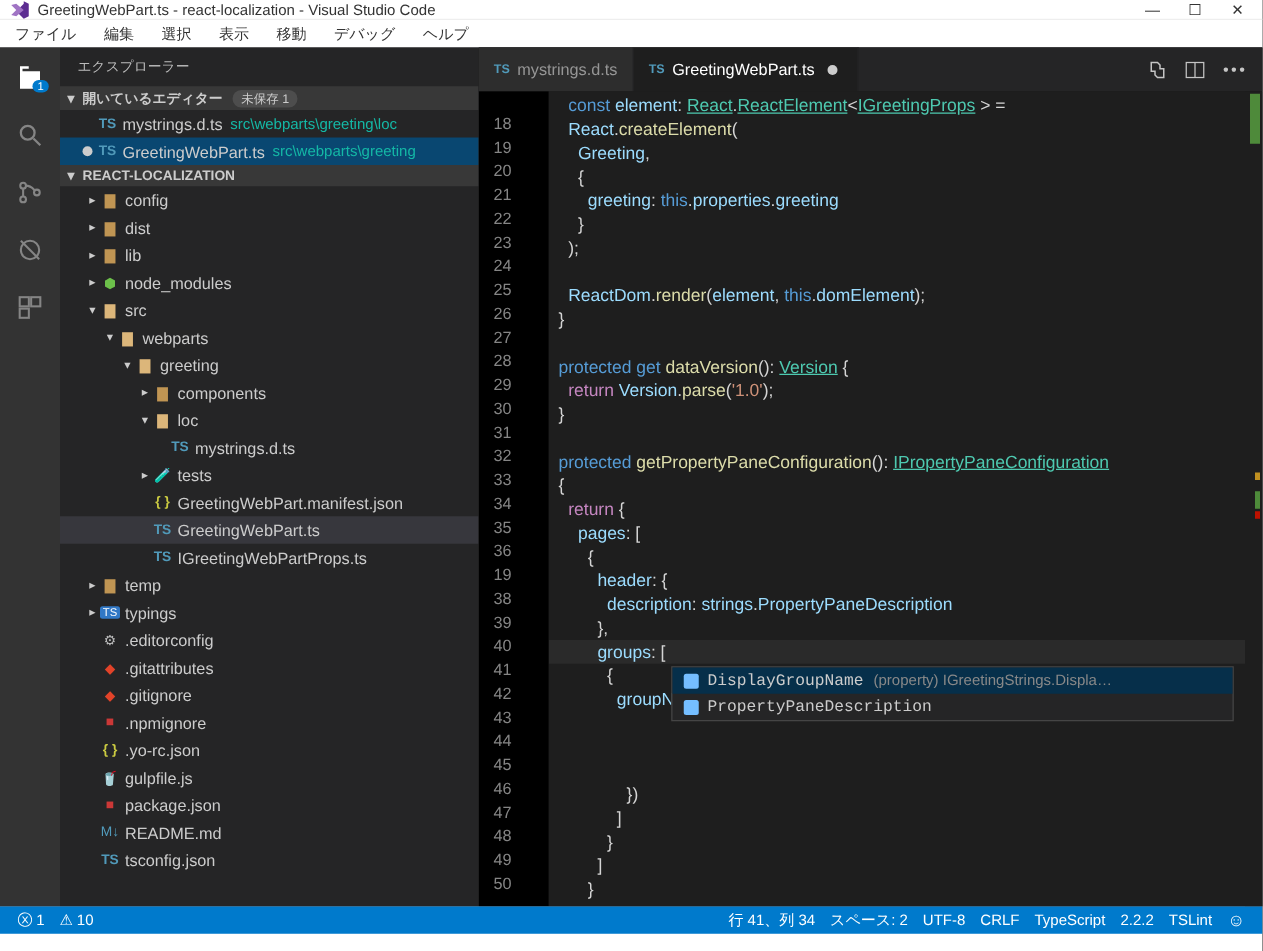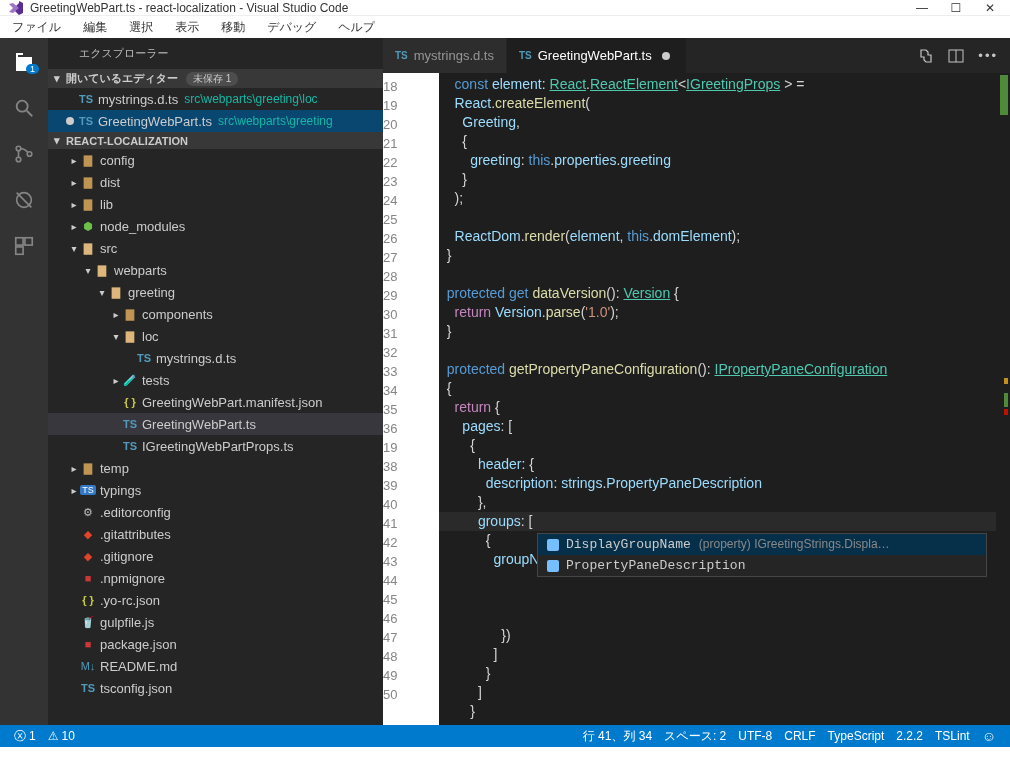--- a/index.html
+++ b/index.html
@@ -10,21 +10,21 @@
 .titlebar .winbtns { display: flex; gap: 18px; padding-right: 4px; }
 .titlebar .winbtns span { width: 16px; text-align: center; color: #333; font-size: 12px; }
 .menubar { height: 22px; background: #fff; display: flex; align-items: center; padding: 0 6px; gap: 10px; font-size: 12px; color: #333; }
 .menubar span { padding: 0 6px; }
 .workbench { display: flex; height: calc(100% - 30px - 22px - 22px); background: #252526; }
 .activitybar { width: 48px; background: #333333; display: flex; flex-direction: column; align-items: center; padding-top: 10px; gap: 18px; position: relative; }
 .activitybar .aicon { width: 28px; height: 28px; color: #858585; display:flex; align-items:center; justify-content:center; }
 .activitybar .aicon.active { color: #fff; }
 .activitybar .badge { position: absolute; top: 26px; left: 26px; background: #007acc; color: #fff; border-radius: 8px; font-size: 9px; padding: 0 4px; }
 .sidebar { width: 335px; background: #252526; color: #ccc; display: flex; flex-direction: column; overflow: hidden; }
-.sidebar .panel-title { padding: 8px 31px; font-size: 11px; color: #bbb; text-transform: none; }
+.sidebar .panel-title { padding: 8px 14px; font-size: 11px; color: #bbb; text-transform: none; }
 .section-hdr { display: flex; align-items: center; background: #383838; padding: 2px 6px; font-size: 11px; font-weight: bold; color: #ccc; }
 .section-hdr .chev { width: 12px; color: #ccc; }
 .section-hdr .badge2 { margin-left: 8px; background: #4d4d4d; border-radius: 8px; padding: 0 7px; font-size: 10px; font-weight: normal; }
 .tree { font-size: 13px; }
 .tree .row { display: flex; align-items: center; height: 22px; padding-left: 6px; white-space: nowrap; overflow: hidden; }
 .tree .row.selected { background: #094771; }
 .tree .row.active2 { background: #37373d; }
 .tree .ind { display: inline-block; }
 .tree .twisty { width: 12px; display: inline-block; text-align: center; color: #ccc; font-size: 10px; }
 .tree .ico { width: 16px; display: inline-flex; align-items:center; justify-content:center; margin-right: 4px; font-size: 11px; }
@@ -42,21 +42,21 @@
 .fileicon-gear { color: #bbb; }
 
 .editor-area { flex: 1; display: flex; flex-direction: column; background: #1e1e1e; min-width: 0; }
 .tabs { height: 35px; background: #252526; display: flex; align-items: stretch; }
 .tab { display: flex; align-items: center; padding: 0 12px; gap: 6px; color: #969696; font-size: 13px; border-right: 1px solid #252526; background: #2d2d2d; }
 .tab.active { background: #1e1e1e; color: #fff; }
 .tab .tabico { font-size: 10px; color: #519aba; font-weight: bold; }
 .tabs .spacer { flex: 1; }
 .tabs .tabactions { display: flex; align-items: center; gap: 14px; padding: 0 12px; color: #c5c5c5; }
 .editor { flex: 1; display: flex; overflow: hidden; font-family: Consolas, monospace; font-size: 14px; position: relative; }
-.gutter { width: 56px; background: #ffffff; color: #858585; text-align: left; padding-right: 18px; padding-top: 4px; line-height: 19px; font-size: 13px; }
+.gutter { width: 56px; background: #000000; color: #858585; text-align: center; padding-right: 18px; padding-top: 16px; line-height: 19px; font-size: 13px; }
 .code { flex: 1; background: #1e1e1e; color: #d4d4d4; padding-top: 2px; line-height: 19px; white-space: pre; overflow: hidden; position: relative; }
 .code .line { height: 19px; }
 .code .hl-line { background: #2a2a2a; }
 .tok-kw { color: #569cd6; }
 .tok-kw2 { color: #c586c0; }
 .tok-type-u { color: #4ec9b0; text-decoration: underline; }
 .tok-fn { color: #dcdcaa; }
 .tok-var { color: #9cdcfe; }
 .tok-str { color: #ce9178; }
 .tok-pun { color: #d4d4d4; }

